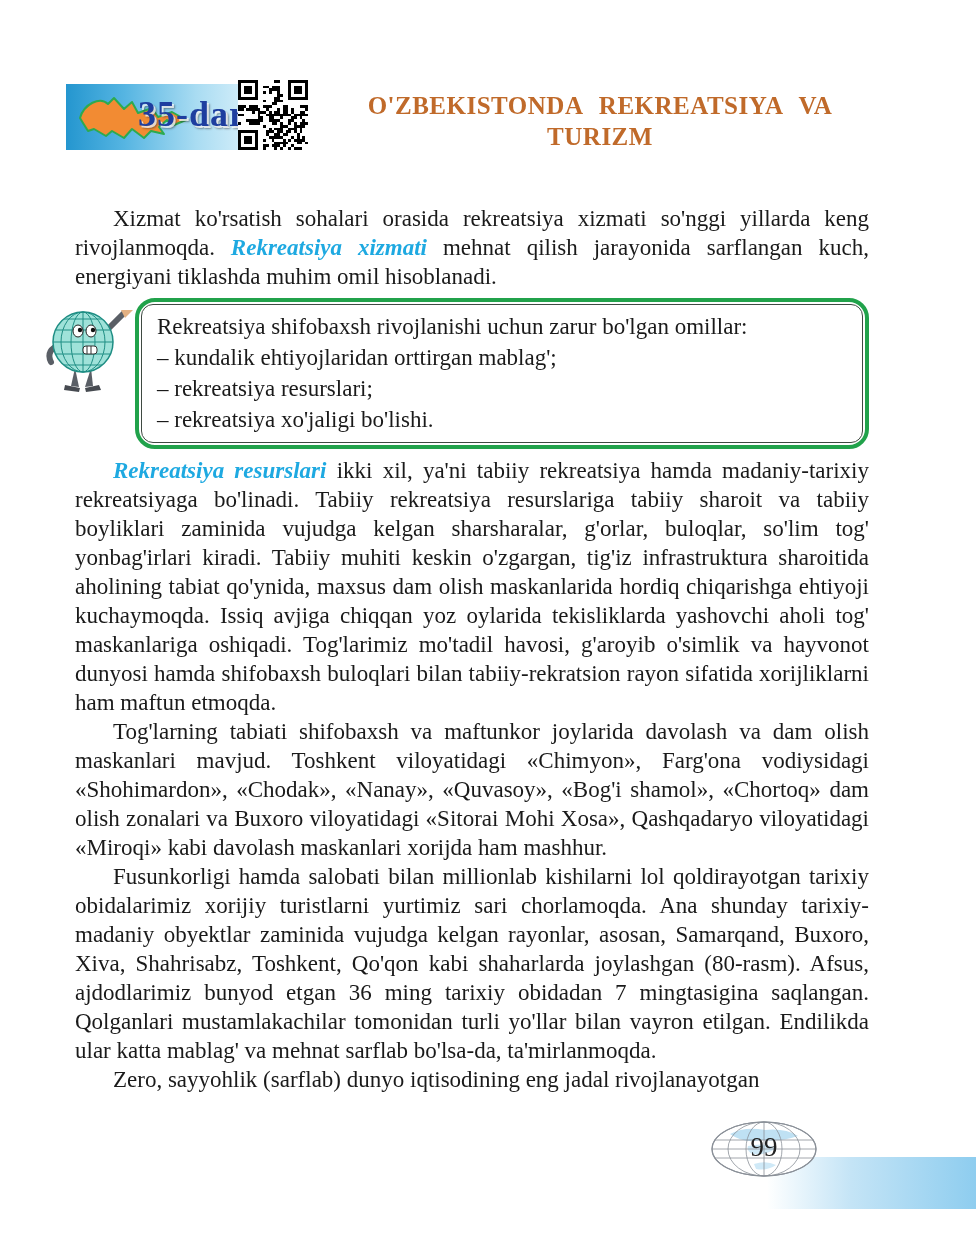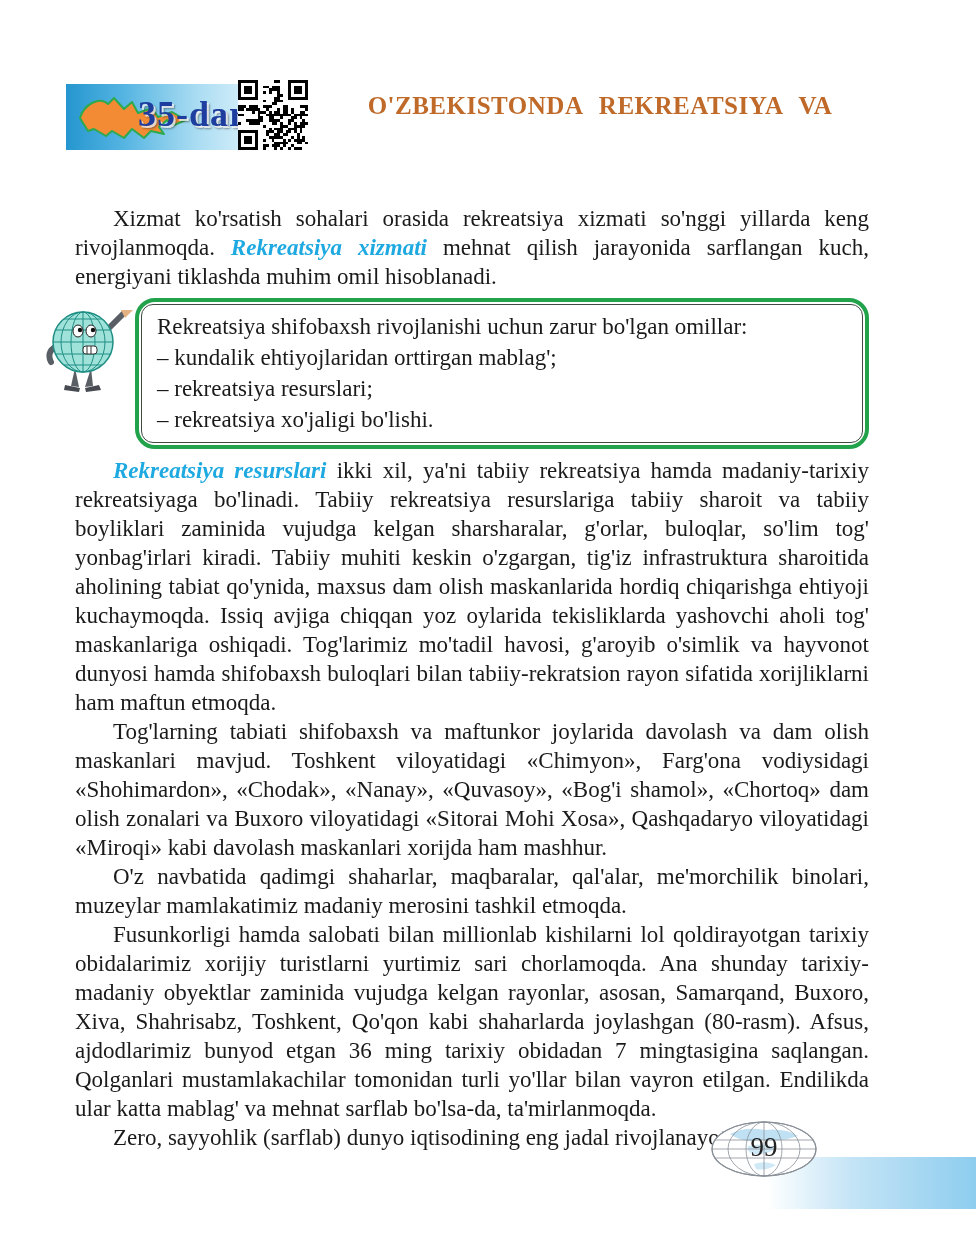--- a/index.html
+++ b/index.html
@@ -89,20 +89,21 @@
         <rect x="2" y="2" width="3" height="3"></rect>
           <rect x="20" y="2" width="3" height="3"></rect>
           <rect x="2" y="20" width="3" height="3"></rect>
       </g>
       <path id="qr-modules" fill="#000" d="M13 0h1v1h-1zM14 0h1v1h-1zM9 2h1v1h-1zM10 2h1v1h-1zM12 2h1v1h-1zM13 2h1v1h-1zM14 2h1v1h-1zM11 3h1v1h-1zM12 3h1v1h-1zM13 3h1v1h-1zM14 3h1v1h-1zM9 4h1v1h-1zM11 4h1v1h-1zM14 4h1v1h-1zM14 5h1v1h-1zM15 5h1v1h-1zM13 6h1v1h-1zM14 6h1v1h-1zM9 7h1v1h-1zM13 7h1v1h-1zM14 7h1v1h-1zM15 7h1v1h-1zM12 8h1v1h-1zM13 8h1v1h-1zM0 9h1v1h-1zM1 9h1v1h-1zM2 9h1v1h-1zM4 9h1v1h-1zM5 9h1v1h-1zM6 9h1v1h-1zM9 9h1v1h-1zM10 9h1v1h-1zM11 9h1v1h-1zM16 9h1v1h-1zM17 9h1v1h-1zM22 9h1v1h-1zM23 9h1v1h-1zM24 9h1v1h-1zM0 10h1v1h-1zM1 10h1v1h-1zM3 10h1v1h-1zM4 10h1v1h-1zM5 10h1v1h-1zM6 10h1v1h-1zM7 10h1v1h-1zM10 10h1v1h-1zM14 10h1v1h-1zM16 10h1v1h-1zM17 10h1v1h-1zM19 10h1v1h-1zM24 10h1v1h-1zM5 11h1v1h-1zM7 11h1v1h-1zM8 11h1v1h-1zM9 11h1v1h-1zM11 11h1v1h-1zM13 11h1v1h-1zM14 11h1v1h-1zM16 11h1v1h-1zM17 11h1v1h-1zM19 11h1v1h-1zM22 11h1v1h-1zM23 11h1v1h-1zM0 12h1v1h-1zM1 12h1v1h-1zM7 12h1v1h-1zM10 12h1v1h-1zM11 12h1v1h-1zM12 12h1v1h-1zM13 12h1v1h-1zM14 12h1v1h-1zM15 12h1v1h-1zM16 12h1v1h-1zM17 12h1v1h-1zM18 12h1v1h-1zM20 12h1v1h-1zM21 12h1v1h-1zM22 12h1v1h-1zM23 12h1v1h-1zM24 12h1v1h-1zM7 13h1v1h-1zM8 13h1v1h-1zM11 13h1v1h-1zM12 13h1v1h-1zM15 13h1v1h-1zM19 13h1v1h-1zM20 13h1v1h-1zM22 13h1v1h-1zM3 14h1v1h-1zM4 14h1v1h-1zM5 14h1v1h-1zM6 14h1v1h-1zM7 14h1v1h-1zM8 14h1v1h-1zM11 14h1v1h-1zM12 14h1v1h-1zM13 14h1v1h-1zM14 14h1v1h-1zM18 14h1v1h-1zM19 14h1v1h-1zM23 14h1v1h-1zM0 15h1v1h-1zM4 15h1v1h-1zM5 15h1v1h-1zM6 15h1v1h-1zM7 15h1v1h-1zM12 15h1v1h-1zM13 15h1v1h-1zM15 15h1v1h-1zM18 15h1v1h-1zM20 15h1v1h-1zM22 15h1v1h-1zM23 15h1v1h-1zM24 15h1v1h-1zM9 16h1v1h-1zM15 16h1v1h-1zM16 16h1v1h-1zM17 16h1v1h-1zM20 16h1v1h-1zM21 16h1v1h-1zM22 16h1v1h-1zM23 16h1v1h-1zM11 17h1v1h-1zM13 17h1v1h-1zM14 17h1v1h-1zM15 17h1v1h-1zM18 17h1v1h-1zM19 17h1v1h-1zM20 17h1v1h-1zM22 17h1v1h-1zM10 18h1v1h-1zM11 18h1v1h-1zM12 18h1v1h-1zM14 18h1v1h-1zM15 18h1v1h-1zM17 18h1v1h-1zM18 18h1v1h-1zM20 18h1v1h-1zM22 18h1v1h-1zM10 19h1v1h-1zM13 19h1v1h-1zM14 19h1v1h-1zM16 19h1v1h-1zM17 19h1v1h-1zM21 19h1v1h-1zM11 20h1v1h-1zM12 20h1v1h-1zM13 20h1v1h-1zM14 20h1v1h-1zM15 20h1v1h-1zM19 20h1v1h-1zM21 20h1v1h-1zM23 20h1v1h-1zM9 21h1v1h-1zM12 21h1v1h-1zM16 21h1v1h-1zM18 21h1v1h-1zM20 21h1v1h-1zM21 21h1v1h-1zM22 21h1v1h-1zM23 21h1v1h-1zM13 22h1v1h-1zM14 22h1v1h-1zM15 22h1v1h-1zM16 22h1v1h-1zM17 22h1v1h-1zM21 22h1v1h-1zM22 22h1v1h-1zM24 22h1v1h-1zM9 23h1v1h-1zM10 23h1v1h-1zM12 23h1v1h-1zM13 23h1v1h-1zM14 23h1v1h-1zM16 23h1v1h-1zM19 23h1v1h-1zM9 24h1v1h-1zM13 24h1v1h-1zM15 24h1v1h-1zM18 24h1v1h-1zM20 24h1v1h-1zM21 24h1v1h-1zM22 24h1v1h-1z"></path>
     </svg>
   </div>
 
   <div class="page-title">
     <div>O'ZBEKISTONDA REKREATSIYA VA</div>
+    <div>TURIZM</div>
   </div>
 
   <div class="main-text">
 
     <p><span>Xizmat ko'rsatish sohalari orasida rekreatsiya xizmati so'nggi yillarda keng rivojlanmoqda. </span><span class="term">Rekreatsiya xizmati</span><span> mehnat qilish jarayonida sarflangan kuch, energiyani tiklashda muhim omil hisoblanadi.</span></p>
 
     <div class="callout">
       <svg class="mascot" viewBox="0 0 102 100">
 
         <path d="M42,70 L38,88 L46,89 Z" fill="#5a5f66"></path>
@@ -134,21 +135,20 @@
         <div>– kundalik ehtiyojlaridan orttirgan mablag';</div>
         <div>– rekreatsiya resurslari;</div>
         <div>– rekreatsiya xo'jaligi bo'lishi.</div>
       </div>
     </div>
 
     <p><span class="term">Rekreatsiya resurslari</span><span> ikki xil, ya'ni tabiiy rekreatsiya hamda madaniy-tarixiy rekreatsiyaga bo'linadi. Tabiiy rekreatsiya resurslariga tabiiy sharoit va tabiiy boyliklari zaminida vujudga kelgan sharsharalar, g'orlar, buloqlar, so'lim tog' yonbag'irlari kiradi. Tabiiy muhiti keskin o'zgargan, tig'iz infrastruktura sharoitida aholining tabiat qo'ynida, maxsus dam olish maskanlarida hordiq chiqarishga ehtiyoji kuchaymoqda. Issiq avjiga chiqqan yoz oylarida tekisliklarda yashovchi aholi tog' maskanlariga oshiqadi. Tog'larimiz mo'tadil havosi, g'aroyib o'simlik va hayvonot dunyosi hamda shifobaxsh buloqlari bilan tabiiy-rekratsion rayon sifatida xorijliklarni ham maftun etmoqda.</span></p>
 
     <p>Tog'larning tabiati shifobaxsh va maftunkor joylarida davolash va dam olish maskanlari mavjud. Toshkent viloyatidagi «Chimyon», Farg'ona vodiysidagi «Shohimardon», «Chodak», «Nanay», «Quvasoy», «Bog'i shamol», «Chortoq» dam olish zonalari va Buxoro viloyatidagi «Sitorai Mohi Xosa», Qashqadaryo viloyatidagi «Miroqi» kabi davolash maskanlari xorijda ham mashhur.</p>
 
-    <p>O'z navbatida qadimgi shaharlar, maqbaralar, qal'alar, me'morchilik binolari, muzeylar mamlakatimiz madaniy merosini tashkil etmoqda.</p>
 
     <p>Fusunkorligi hamda salobati bilan millionlab kishilarni lol qoldirayotgan tarixiy obidalarimiz xorijiy turistlarni yurtimiz sari chorlamoqda. Ana shunday tarixiy-madaniy obyektlar zaminida vujudga kelgan rayonlar, asosan, Samarqand, Buxoro, Xiva, Shahrisabz, Toshkent, Qo'qon kabi shaharlarda joylashgan (80-rasm). Afsus, ajdodlarimiz bunyod etgan 36 ming tarixiy obidadan 7 mingtasigina saqlangan. Qolganlari mustamlakachilar tomonidan turli yo'llar bilan vayron etilgan. Endilikda ular katta mablag' va mehnat sarflab bo'lsa-da, ta'mirlanmoqda.</p>
 
     <p>Zero, sayyohlik (sarflab) dunyo iqtisodining eng jadal rivojlanayotgan</p>
   </div>
 
   <div class="footer-bar"></div>
   <div class="page-globe">
     <svg width="108" height="58" viewBox="0 0 108 58">
       <ellipse cx="54" cy="29" rx="52" ry="27" fill="#ffffff" stroke="#8a9098" stroke-width="1.2"></ellipse>

